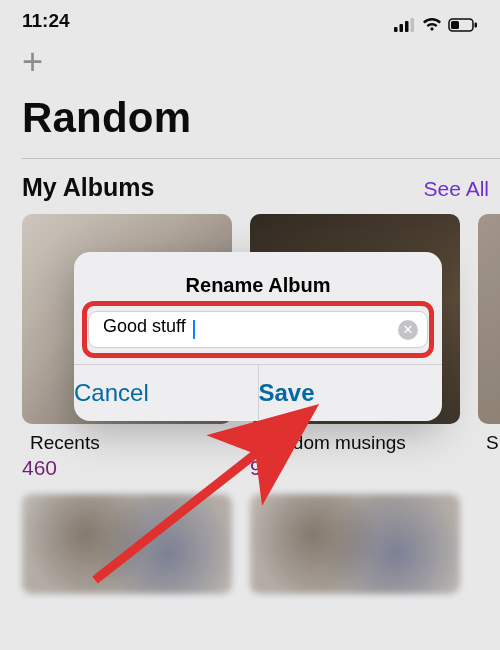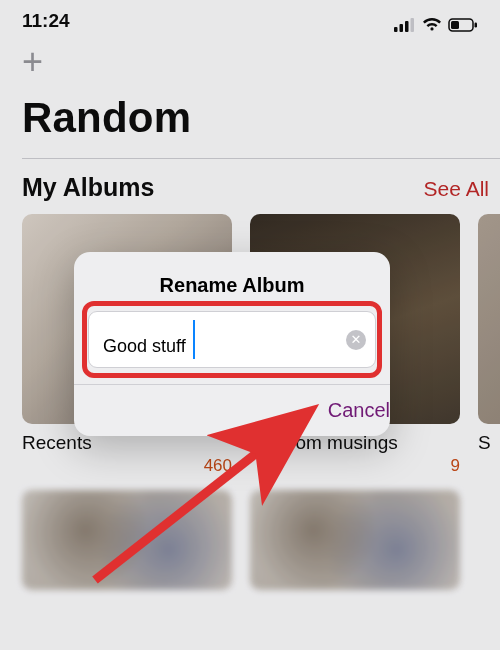--- a/index.html
+++ b/index.html
@@ -36,36 +36,36 @@
   }
   .divider {
     height: 1px; background: #c7c7cc; margin: 16px 0 0 22px;
   }
   
   .section-head {
     display: flex; justify-content: space-between; align-items: baseline;
     padding: 14px 11px 12px 22px;
   }
   .section-title { font-size: 25px; font-weight: 700; }
-  .see-all { font-size: 21px; color: #b91c1c; }
+  .see-all { font-size: 21px; color: #6d28d9; }
   
   .album-row {
     display: flex; gap: 18px;
     padding: 0 22px;
   }
   .album-card { width: 210px; flex-shrink: 0; }
   .thumb {
     width: 210px; height: 210px; border-radius: 10px;
     background: #555; position: relative; overflow: hidden;
   }
   .thumb.t1 { background: linear-gradient(135deg,#d8cfc6,#b8ada1 40%,#6e625a); }
   .thumb.t2 { background: linear-gradient(160deg,#2a2118,#5b4a35 55%,#3a3024); }
   .thumb.t3 { background: linear-gradient(135deg,#a79a8d,#7e7163); }
-  .album-name { font-size: 19px; margin-top: 8px; font-weight: 500; }
-  .album-count { font-size: 17px; color: #c2410c; margin-top: 2px; text-align: right; }
+  .album-name { font-size: 19px; margin-top: 8px; font-weight: 500; margin-left: 8px; }
+  .album-count { font-size: 21px; color: #701a75; margin-top: 2px; }
   
   .blur-row {
     display: flex; gap: 18px;
     padding: 14px 22px 0 22px;
   }
   .blur-thumb {
     width: 210px; height: 100px; border-radius: 10px;
     flex-shrink: 0;
     background:
       radial-gradient(circle at 30% 40%, rgba(80,60,40,0.5), transparent 40%),
@@ -77,21 +77,21 @@
   .blur-thumb::after {
     content:""; position:absolute; inset:0;
     background-image: radial-gradient(rgba(0,0,0,0.15) 0.5px, transparent 0.5px);
     background-size: 3px 3px;
     mix-blend-mode: multiply;
   }
   
   .modal {
     position: absolute;
     left: 74px; top: 252px;
-    width: 316px;
+    width: 368px;
     background: #eeeef0;
     border-radius: 16px;
     box-shadow: 0 12px 40px rgba(0,0,0,0.25);
     z-index: 10;
     overflow: hidden;
   }
   .modal-title {
     text-align: center; font-size: 20px; font-weight: 600;
     padding: 22px 16px 14px 16px;
   }
@@ -101,21 +101,21 @@
   }
   .highlight-box {
     position: absolute;
     left: -6px; top: -10px; right: -6px; bottom: -10px;
     border: 5px solid #e03030;
     border-radius: 12px;
     pointer-events: none;
   }
   .text-input {
     width: 100%;
-    padding: 24px 36px 10px 14px;
+    padding: 4px 36px 10px 14px;
     font-size: 18px;
     border: 1px solid #cfcfd4;
     border-radius: 9px;
     background: #ffffff;
     outline: none;
   }
   .caret {
     position: absolute;
     left: 105px; top: 9px; bottom: 9px;
     width: 2px; background: #0a84ff;
@@ -124,23 +124,23 @@
     position: absolute; right: 10px; top: 50%; transform: translateY(-50%);
     width: 20px; height: 20px; border-radius: 50%;
     background: #c3c3c8; color: #fff;
     display: flex; align-items: center; justify-content: center;
     font-size: 13px; line-height: 1;
   }
   .modal-buttons {
     display: flex; border-top: 1px solid #cfcfd4;
   }
   .modal-btn {
-    flex: 1; text-align: right;
+    flex: 1; text-align: left;
     padding: 14px 0;
-    font-size: 20px; color: #701a75;
+    font-size: 24px; color: #0369a1;
   }
   .modal-btn + .modal-btn { border-left: 1px solid #cfcfd4; font-weight: 600; }
   
   .arrow-svg {
     position: absolute; left: 80px; top: 370px;
     width: 260px; height: 220px;
     z-index: 20; pointer-events: none;
   }
 </style>
 </head>
@@ -207,20 +207,21 @@
   <div class="input-wrap">
     <div class="highlight-box"></div>
     <input class="text-input" type="text" value="Good stuff" style="">
     <div class="caret"></div>
     <div class="clear-btn">
       <span>✕</span>
     </div>
   </div>
   <div class="modal-buttons">
     <div class="modal-btn">Cancel</div>
+    <div class="modal-btn">Save</div>
   </div>
 </div>
 
 <svg class="arrow-svg" viewBox="0 0 260 220">
   <defs>
     <marker id="ah" markerWidth="14" markerHeight="14" refX="10" refY="5" orient="auto">
       <path d="M0,0 L12,5 L0,10 L3,5 Z" fill="#e03030"></path>
     </marker>
   </defs>
   <line x1="15" y1="210" x2="225" y2="45" stroke="#e03030" stroke-width="9" marker-end="url(#ah)"></line>

